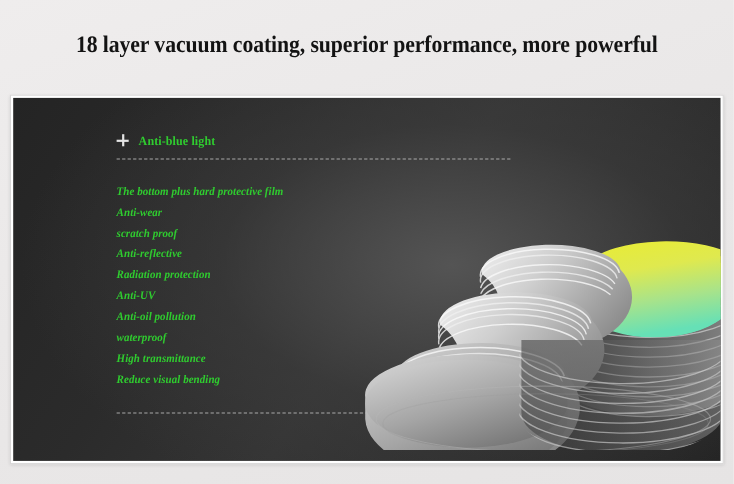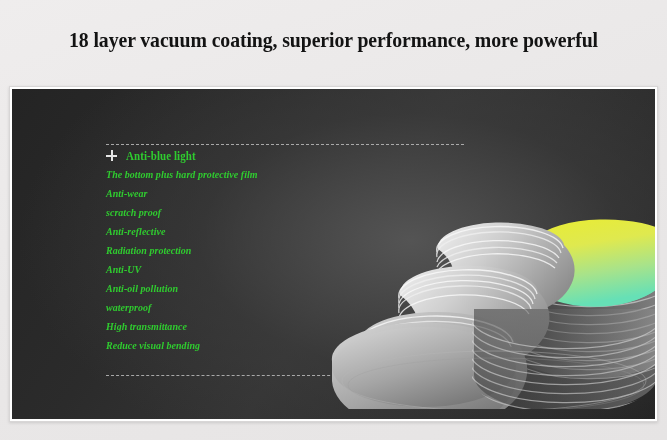--- a/index.html
+++ b/index.html
@@ -66,21 +66,20 @@
   }
 
   
   .hdr {
     position: absolute;
     left: 94px;
     top: 32px;
     display: flex;
     align-items: baseline;
     gap: 9px;
-    margin-top: 28px;
   }
   .plus-icon {
     position: relative;
     display: inline-block;
     width: 11px;
     height: 11px;
     flex: 0 0 auto;
     transform: translateY(1px);
   }
   .plus-icon::before,

